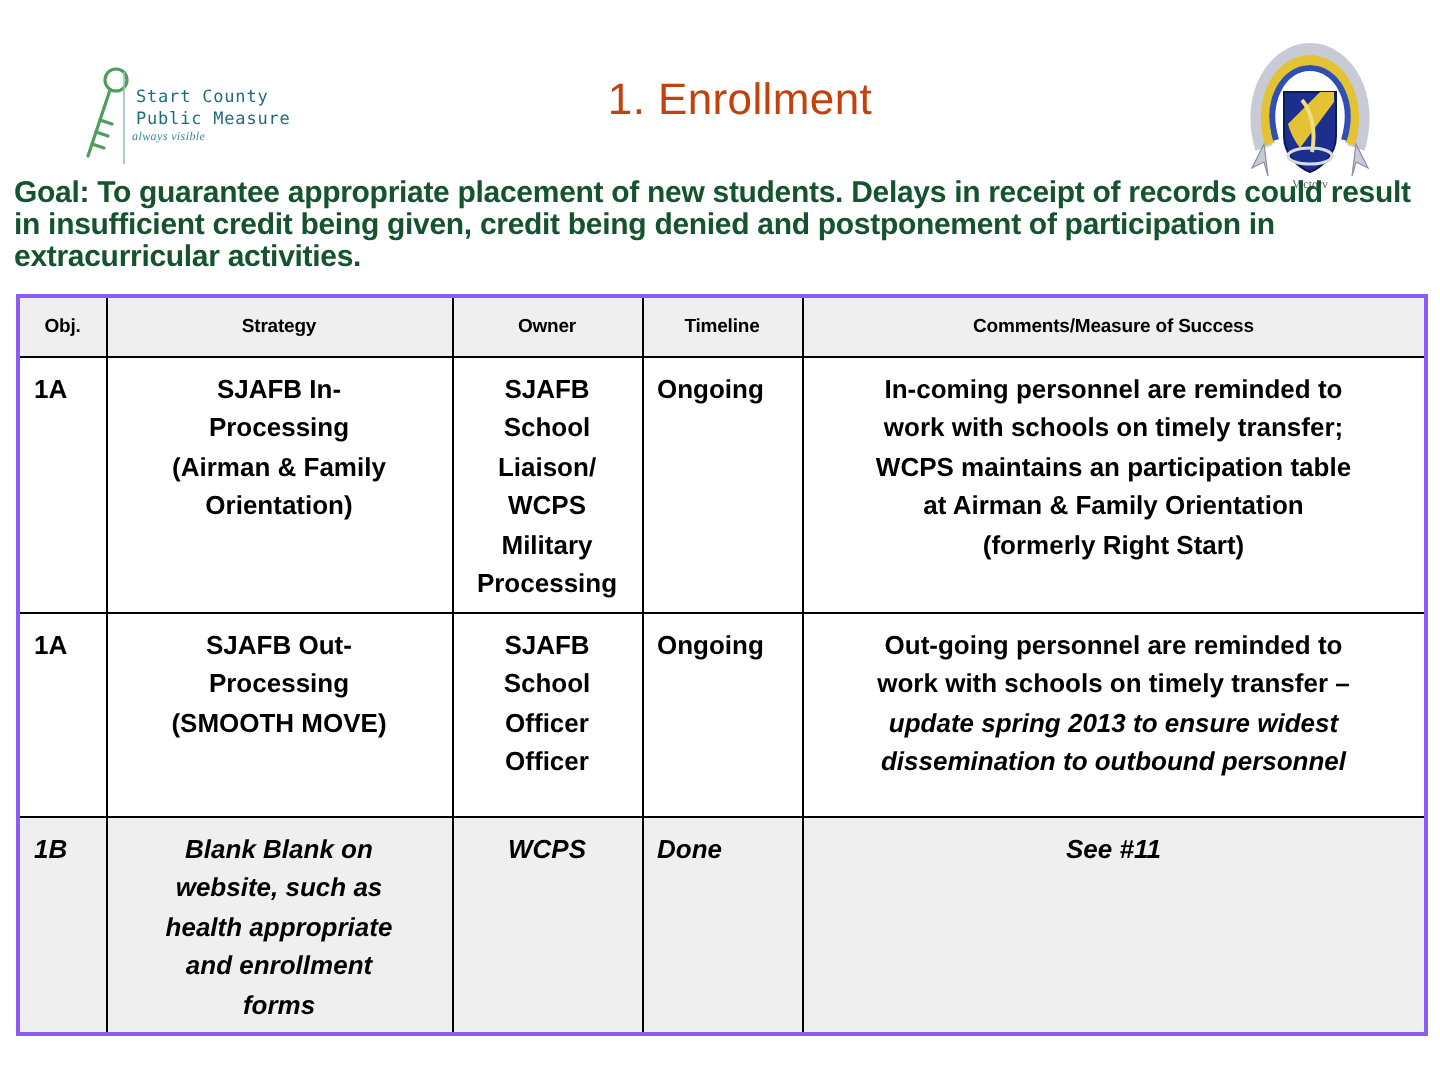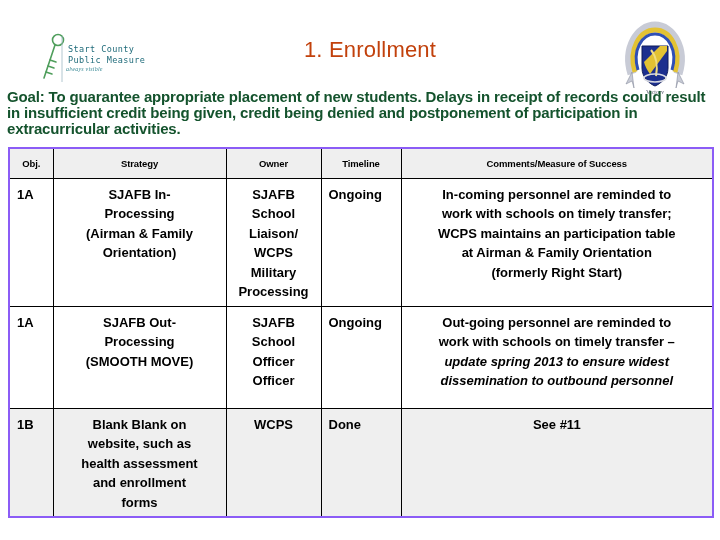--- a/index.html
+++ b/index.html
@@ -106,21 +106,21 @@
     background: #ffffff;
     margin-top: 28px;
   }
   .plan-table tbody tr.row-shaded td { background: #efefef; }
 
   .cell-lines span { display: block; text-align: center; }
   .cell-lines span.ital { font-style: italic; }
 
   .r1 { height: 125px; }
   .r2 { height: 102px; }
-  .r3 { height: 108px; }
+  .r3 { height: 108px; font-style: italic; }
 </style>
 </head>
 <body>
 
 <div id="slide">
 
   <div class="logo-left">
     <div class="key-glyph">
       <svg width="26" height="56" viewBox="0 0 26 56" xmlns="http://www.w3.org/2000/svg">
         <g stroke="#4f9e5c" stroke-width="1.6" fill="none" stroke-linecap="round">
@@ -251,21 +251,21 @@
           </td>
         </tr>
         <tr class="r3 row-shaded">
           <td>
             <div>1B</div>
           </td>
           <td>
             <div class="cell-lines">
               <span>Blank Blank on</span>
               <span>website, such as</span>
-              <span>health assessment</span>
+              <span>health appropriate</span>
               <span>and enrollment</span>
               <span>forms</span>
             </div>
           </td>
           <td>
             <div class="cell-lines">
               <span>WCPS</span>
             </div>
           </td>
           <td>

